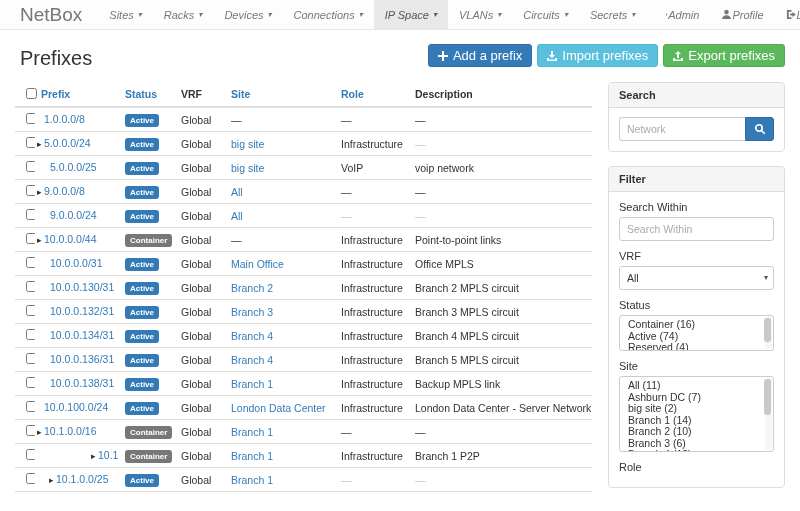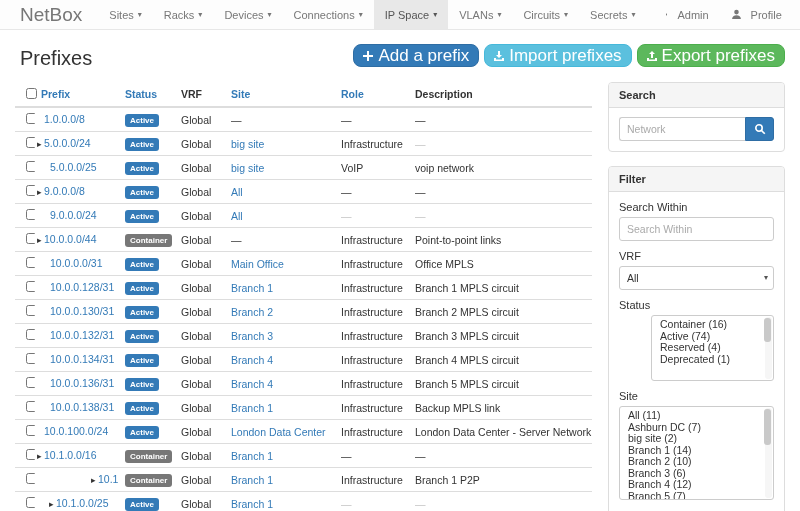--- a/index.html
+++ b/index.html
@@ -5,34 +5,34 @@
   * { box-sizing: border-box; }
   html, body { margin:0; padding:0; width:800px; height:511px; overflow:hidden;
     font-family:"Liberation Sans", sans-serif; background:#fff; color:#333; }
 
   
   .navbar { height:30px; background:#fdfdfd; border-bottom:1px solid #e7e7e7;
     display:flex; align-items:stretch; }
   .brand { display:flex; align-items:center; padding:0 16px 0 20px; font-size:19px; color:#777; cursor:pointer; }
   .nav-main { display:flex; align-items:stretch; }
   .nav-item { display:flex; align-items:center; gap:4px; padding:0 11px; font-size:11px;
-    color:#777; cursor:pointer; white-space:nowrap; }
+    color:#777; cursor:pointer; white-space:nowrap;font-style:italic; }
   .nav-item.active { background:#e8e8e8; color:#555; }
   .caret { font-size:8px; line-height:1; }
   .nav-right { margin-left:auto; display:flex; align-items:stretch; padding-right:10px; }
-  .nav-right .nav-item { gap:9px;align-items:center; }
+  .nav-right .nav-item { gap:0;align-items:center; }
   .nav-ico { width:11px; height:11px; fill:#777; display:inline-block; }
 
   
   .page-head { display:flex; justify-content:space-between; align-items:flex-start;
     padding:12px 15px 8px 20px; }
   h1.title { margin:0; font-size:20px; font-weight:400; color:#333; line-height:32px; }
   .actions { display:flex; gap:5px; margin-top:2px; }
-  .btn { display:inline-flex; align-items:center; gap:5px; border-radius:8px; color:#fff;
-    font-size:17px; padding:4px 9px; border:1px solid transparent; cursor:pointer; line-height:13px; }
+  .btn { display:inline-flex; align-items:center; gap:5px; border-radius:3px; color:#fff;
+    font-size:13px; padding:4px 9px; border:1px solid transparent; cursor:pointer; line-height:13px; }
   .btn-primary { background:#337ab7; border-color:#2e6da4; }
   .btn-info    { background:#5bc0de; border-color:#46b8da; }
   .btn-success { background:#5cb85c; border-color:#4cae4c; }
   .btn svg { width:10px; height:10px; }
 
   
   .content { display:flex; padding:0 15px; align-items:flex-start; }
   .table-wrap { width:577px; flex:none; }
   .sidebar { width:177px; flex:none; margin-left:16px; }
 
@@ -73,22 +73,22 @@
   .text-input { width:100%; height:24px; border:1px solid #ccc; border-radius:3px;
     padding:0 7px; font-size:10.5px; outline:none; }
   .select-box { height:24px; border:1px solid #ccc; border-radius:3px; background:#fff;
     display:flex; align-items:center; justify-content:space-between; padding:0 5px 0 7px;
     font-size:10.5px; cursor:pointer; }
   .select-box .caret { color:#555; }
   .listbox { position:relative; border:1px solid #ccc; border-radius:3px; background:#fff;
     padding:3px 0 0 0; overflow:hidden; }
   .listbox .opt { font-size:10.5px; line-height:11.5px; padding:0 14px 0 8px; color:#333;
     white-space:nowrap; overflow:hidden; cursor:pointer; }
-  .lb-status { height:66px;margin-left:32px; }
-  .lb-site { height:94px; }
+  .lb-status { height:36px; }
+  .lb-site { height:76px; }
   .sb-track { position:absolute; top:1px; bottom:1px; right:1px; width:7px; background:#f6f6f6;
     border-radius:3px; }
   .sb-thumb { position:absolute; top:1px; right:1px; width:7px; background:#c9c9c9;
     border-radius:3px; cursor:pointer; }
   .th-status { height:24px; } .th-site { height:36px; }
 </style>
 </head>
 <body>
 
 <div class="navbar">
@@ -289,31 +289,20 @@
             <td class="cell-prefix">
               <span class="indent" style="padding-left: 6px;"><span class="arrow">▸</span><a class="plink">10.0.0.0/31</a></span>
             </td>
             <td><span class="badge badge-active">Active</span></td>
             <td>Global</td>
             <td><span class="link">Main Office</span></td>
             <td><span>Infrastructure</span></td>
             <td><span>Office MPLS</span></td>
           </tr>
 
-          <tr>
-            <td><input type="checkbox" style=""></td>
-            <td class="cell-prefix">
-              <span class="indent" style="padding-left: 6px;"><span class="arrow">▸</span><a class="plink">10.0.0.128/31</a></span>
-            </td>
-            <td><span class="badge badge-active">Active</span></td>
-            <td>Global</td>
-            <td><span class="link">Branch 1</span></td>
-            <td><span>Infrastructure</span></td>
-            <td><span>Branch 1 MPLS circuit</span></td>
-          </tr>
 
           <tr>
             <td><input type="checkbox" style=""></td>
             <td class="cell-prefix">
               <span class="indent" style="padding-left: 6px;"><span class="arrow">▸</span><a class="plink">10.0.0.130/31</a></span>
             </td>
             <td><span class="badge badge-active">Active</span></td>
             <td>Global</td>
             <td><span class="link">Branch 2</span></td>
             <td><span>Infrastructure</span></td>

